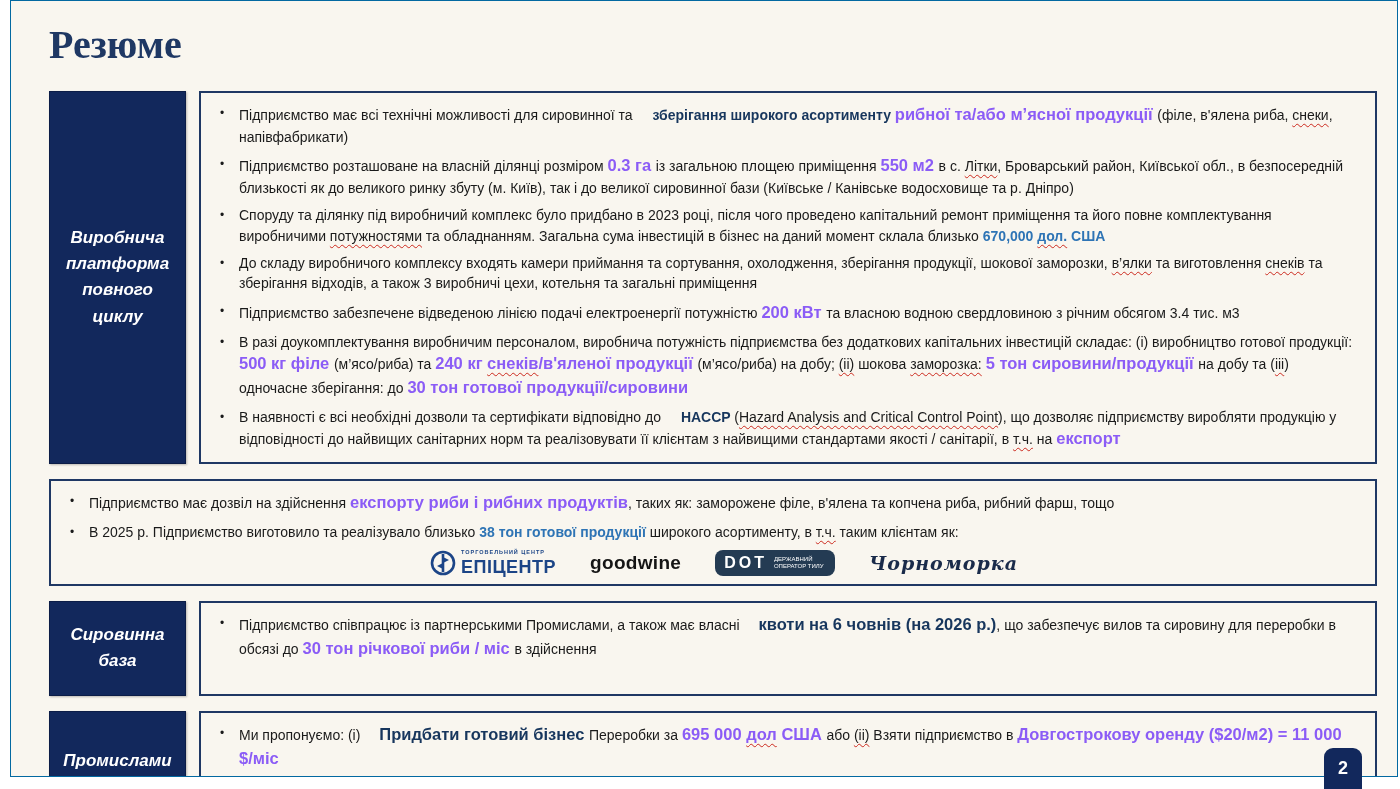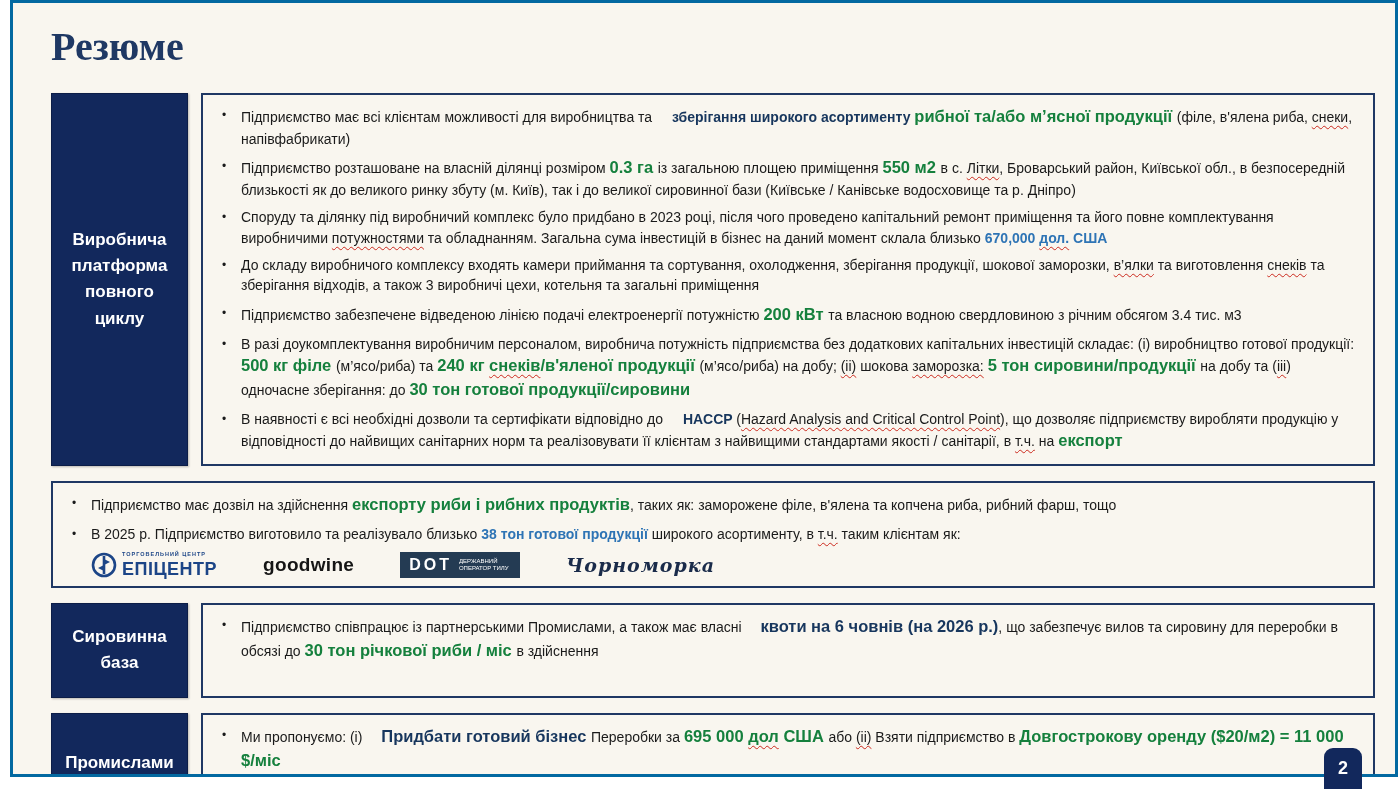--- a/index.html
+++ b/index.html
@@ -2,61 +2,61 @@
 <html><head>
 <meta charset="utf-8">
 <style>
   html,body{margin:0;padding:0;}
   body{
     width:1400px;height:789px;position:relative;background:#ffffff;
     font-family:"Liberation Sans", sans-serif;overflow:hidden;
   }
   .slide{
     position:absolute;left:10px;top:0;right:2px;bottom:12px;
-    background:#f9f6ef;border:3px solid #0369a1;box-sizing:border-box;
+    background:#f9f6ef;border:1px solid #0369a1;box-sizing:border-box;
     padding:22px 20px 0 38px;overflow:hidden;
   }
   .slide-title{
     font-family:"Liberation Serif", serif;font-weight:bold;
     color:#1f3864;font-size:40px;line-height:1.1;margin:0 0 24px 0;
   }
   
   .section{display:flex;gap:13px;margin-bottom:15px;align-items:stretch;}
   .sidebar-box{
     flex:0 0 137px;width:137px;background:#12285c;border:1px solid #0c1d47;
     display:flex;align-items:center;justify-content:center;text-align:center;
     color:#ffffff;font-weight:bold;font-size:17px;line-height:1.55;
-    padding:20px;box-sizing:border-box;box-shadow:1px 1px 2px rgba(0,0,0,.25);
+    padding:20px;box-sizing:border-box;box-shadow:1px 1px 2px rgba(0,0,0,.25);font-style:italic;
   }
   .content-box{
     flex:1;border:2px solid #1f3864;box-sizing:border-box;
     padding:7px 16px 4px 4px;background:transparent;
   }
   .bullet-item{display:flex;margin:3px 0 7px 0;}
   .bullet-marker{flex:0 0 34px;text-align:center;font-size:12px;color:#1a1a1a;padding-top:3px;}
   .bullet-text{flex:1;font-size:14px;line-height:1.45;color:#1a1a1a;}
   
   .seg-n{}
   .seg-bn{font-weight:bold;color:#17365d;margin-left:16px;}
   .seg-bnl{font-weight:bold;color:#17365d;font-size:16.5px;margin-left:15px;}
   .seg-bb{font-weight:bold;color:#2e74b5;}
-  .seg-bbl{font-weight:bold;color:#15803d;font-size:16.5px;}
+  .seg-bbl{font-weight:bold;color:#8b5cf6;font-size:16.5px;}
   .seg-sp{text-decoration-line:underline;text-decoration-style:wavy;
           text-decoration-color:#cc2a1e;text-decoration-thickness:1px;
           text-underline-offset:3px;text-decoration-skip-ink:none;}
   
-  .logos-row{display:flex;align-items:center;gap:46px;margin:8px 0 4px 34px;}
+  .logos-row{display:flex;align-items:center;gap:34px;margin:8px 0 4px 34px;justify-content:center;}
   .logo-epicentr{display:flex;align-items:center;gap:5px;}
   .epicentr-icon svg{display:block;}
   .epicentr-text{display:flex;flex-direction:column;line-height:1;}
   .epicentr-top{font-size:5.5px;font-weight:bold;letter-spacing:1px;color:#1c4587;margin-bottom:2px;}
   .epicentr-main{font-size:18px;font-weight:900;color:#1c4587;letter-spacing:.5px;}
   .logo-goodwine{font-size:19px;font-weight:900;color:#151515;letter-spacing:.3px;}
   .logo-dot{display:inline-flex;align-items:center;gap:7px;background:#243b53;
-            color:#fff;padding:5px 9px;box-sizing:border-box;}
+            color:#fff;padding:5px 9px;box-sizing:border-box;border-radius:8px;}
   .dot-main{font-size:16px;font-weight:bold;letter-spacing:3px;line-height:1;}
   .dot-sub{font-size:6px;line-height:1.25;width:52px;text-transform:uppercase;}
   .logo-chornomorka{font-family:"DejaVu Serif", serif;font-style:italic;
                     font-size:19px;font-weight:bold;color:#1a2b4a;letter-spacing:1px;}
   
   .page-number{
     position:absolute;right:38px;bottom:0;width:38px;height:41px;
     background:#12285c;border-radius:9px 9px 0 0;color:#fff;
     display:flex;align-items:center;justify-content:center;
     font-size:18px;font-weight:bold;
@@ -68,21 +68,21 @@
 <div class="slide">
   <h1 class="slide-title">Резюме</h1>
   <div>
       <div class="section">
         <div class="sidebar-box">
           <span>Виробнича платформа повного циклу</span>
         </div>
         <div class="content-box">
           <div class="bullet-item">
             <span class="bullet-marker">•</span>
-            <span class="bullet-text"><span class="seg-n">Підприємство має всі клієнтам можливості для виробництва та </span><span class="seg-bn">зберігання широкого асортименту </span><span class="seg-bbl">рибної та/або м’ясної продукції </span><span class="seg-n">(філе, в'ялена риба, </span><span class="seg-n seg-sp">снеки</span><span class="seg-n">, напівфабрикати)</span></span>
+            <span class="bullet-text"><span class="seg-n">Підприємство має всі технічні можливості для сировинної та </span><span class="seg-bn">зберігання широкого асортименту </span><span class="seg-bbl">рибної та/або м’ясної продукції </span><span class="seg-n">(філе, в'ялена риба, </span><span class="seg-n seg-sp">снеки</span><span class="seg-n">, напівфабрикати)</span></span>
           </div>
           <div class="bullet-item">
             <span class="bullet-marker">•</span>
             <span class="bullet-text"><span class="seg-n">Підприємство розташоване на власній ділянці розміром </span><span class="seg-bbl">0.3 га </span><span class="seg-n">із загальною площею приміщення </span><span class="seg-bbl">550 м2 </span><span class="seg-n">в с. </span><span class="seg-n seg-sp">Літки</span><span class="seg-n">, Броварський район, Київської обл., в безпосередній близькості як до великого ринку збуту (м. Київ), так і до великої сировинної бази (Київське / Канівське водосховище та р. Дніпро)</span></span>
           </div>
           <div class="bullet-item">
             <span class="bullet-marker">•</span>
             <span class="bullet-text"><span class="seg-n">Споруду та ділянку під виробничий комплекс було придбано в 2023 році, після чого проведено капітальний ремонт приміщення та його повне комплектування виробничими </span><span class="seg-n seg-sp">потужностями</span><span class="seg-n"> та обладнанням. Загальна сума інвестицій в бізнес на даний момент склала близько </span><span class="seg-bb">670,000 </span><span class="seg-bb seg-sp">дол.</span><span class="seg-bb"> США</span></span>
           </div>
           <div class="bullet-item">

